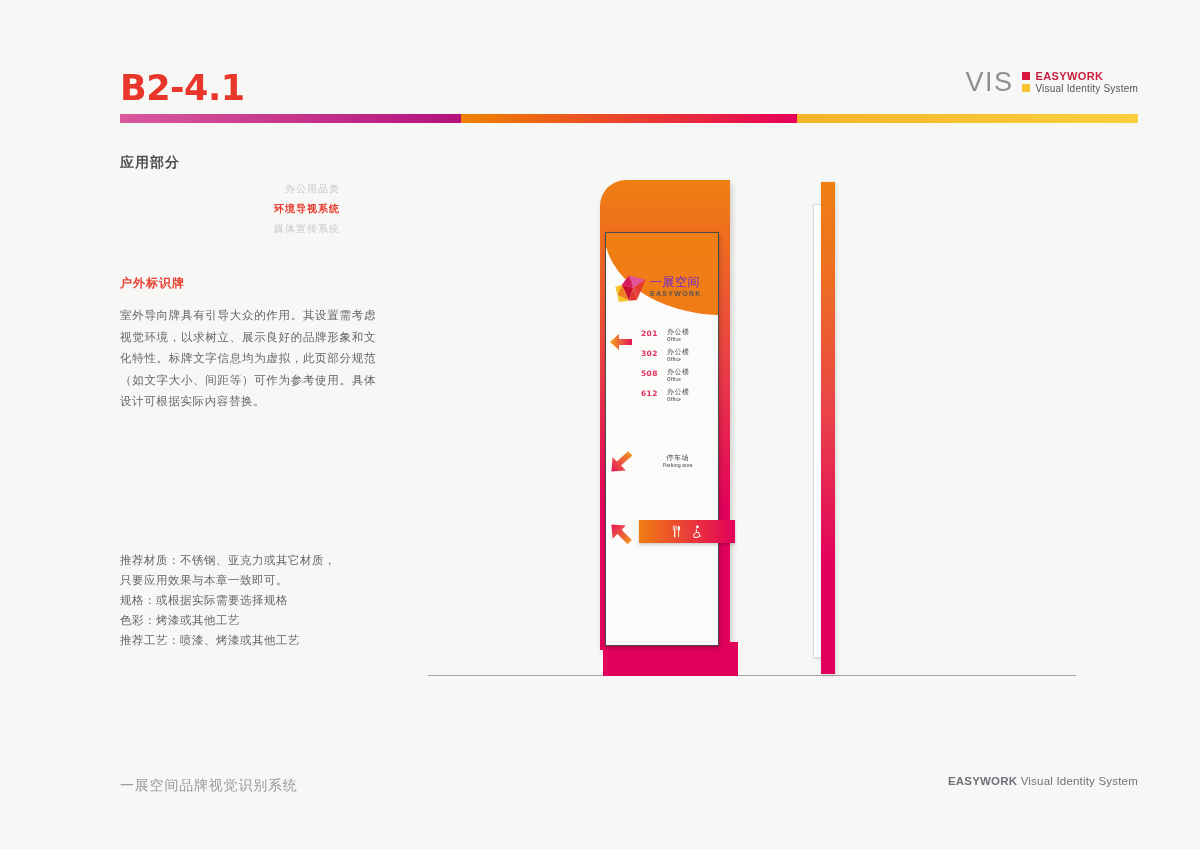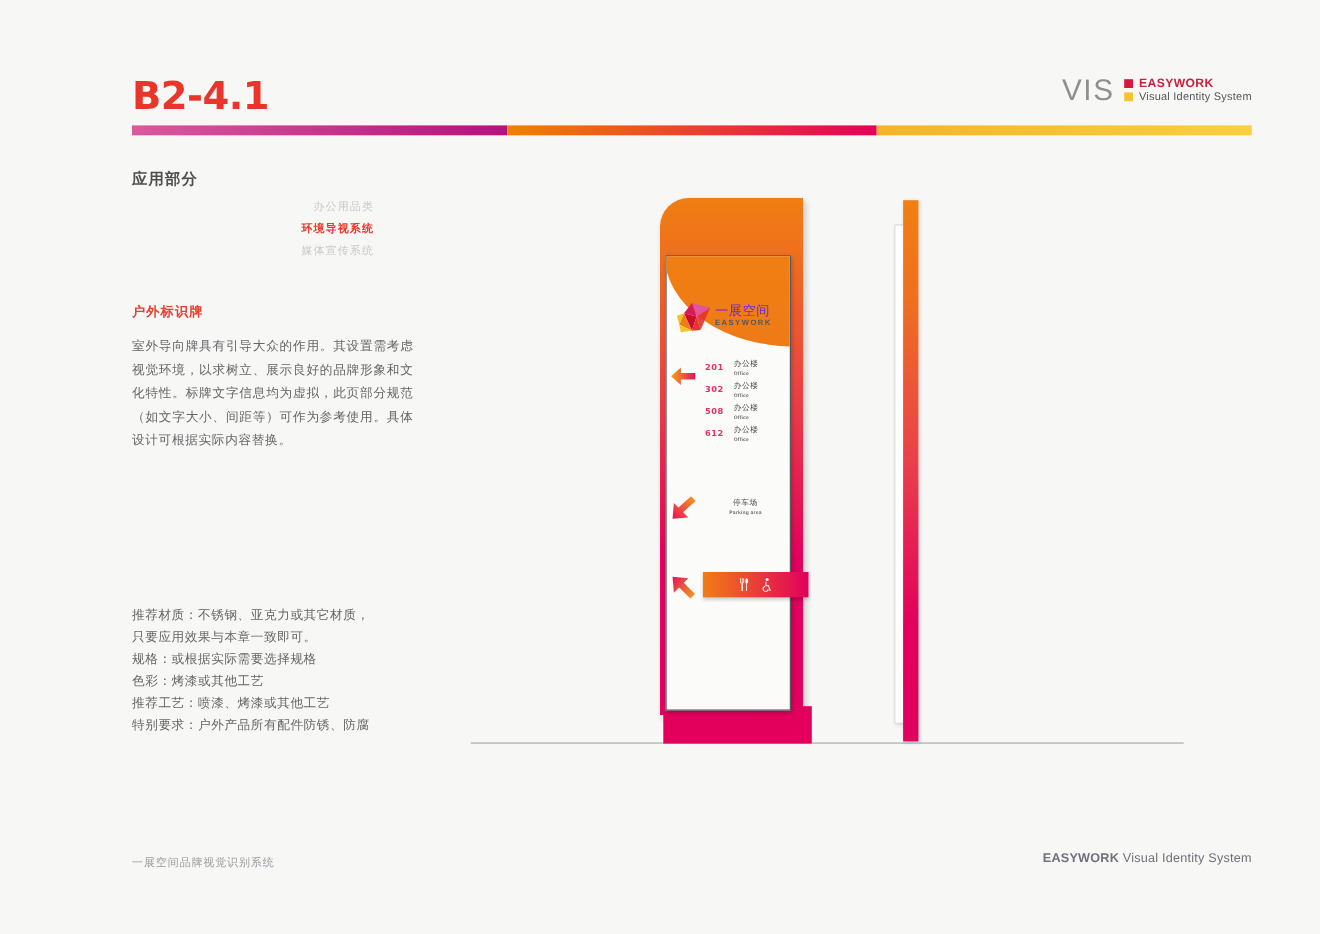--- a/index.html
+++ b/index.html
@@ -152,21 +152,21 @@
     line-height: 20px;
     color: #66666a;
     letter-spacing: 0.5px;
   }
 
   
   #footer-left {
     position: absolute;
     left: 120px;
     top: 777px;
-    font-size: 10px;
+    font-size: 14px;
     color: #9a9aa0;
     letter-spacing: 0.8px;
   }
   #footer-right {
     position: absolute;
     right: 62px;
     top: 775px;
     font-size: 11.5px;
     color: #70707a;
     letter-spacing: 0.2px;
@@ -448,21 +448,20 @@
 
   <div id="topic-title">户外标识牌</div>
   <div id="topic-body">室外导向牌具有引导大众的作用。其设置需考虑视觉环境，以求树立、展示良好的品牌形象和文化特性。标牌文字信息均为虚拟，此页部分规范（如文字大小、间距等）可作为参考使用。具体设计可根据实际内容替换。</div>
 
   <div id="spec-list">
     <div class="spec-line">推荐材质：不锈钢、亚克力或其它材质，</div>
     <div class="spec-line">只要应用效果与本章一致即可。</div>
     <div class="spec-line">规格：或根据实际需要选择规格</div>
     <div class="spec-line">色彩：烤漆或其他工艺</div>
     <div class="spec-line">推荐工艺：喷漆、烤漆或其他工艺</div>
-    <div class="spec-line">特别要求：户外产品所有配件防锈、防腐</div>
   </div>
 
   <div id="artwork">
 
     <div id="ground-line"></div>
 
     <div id="sign-body">
       <div id="sign-shell"></div>
       <div id="sign-base"></div>
       <div id="sign-face">

